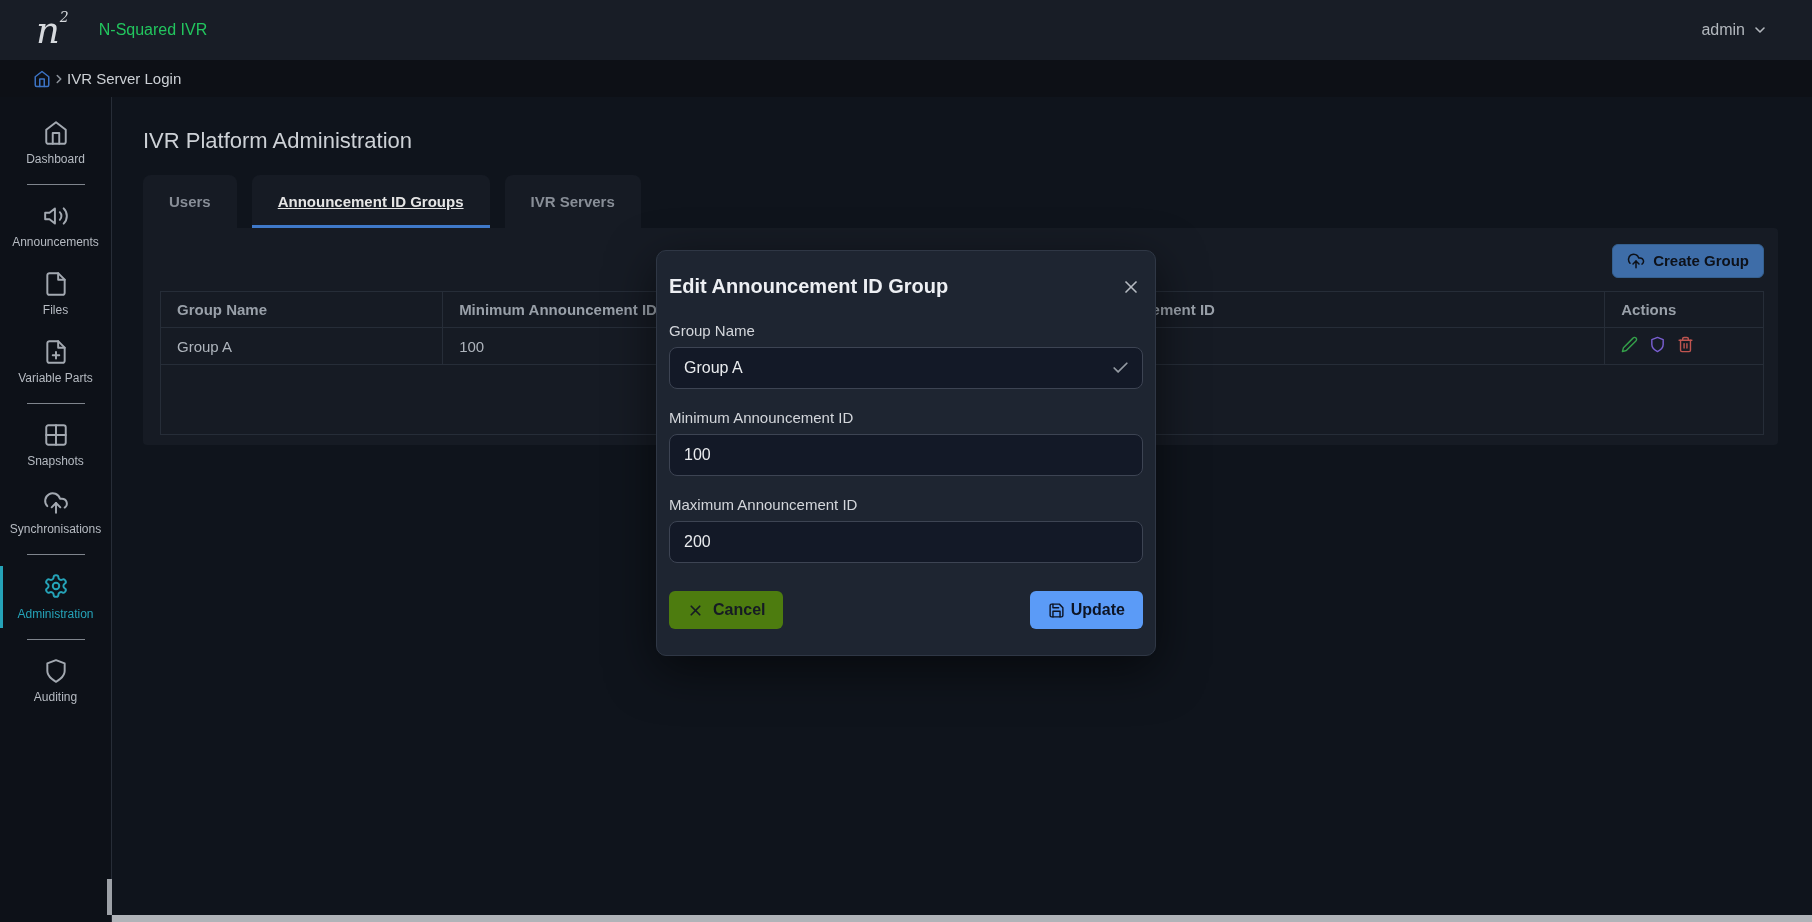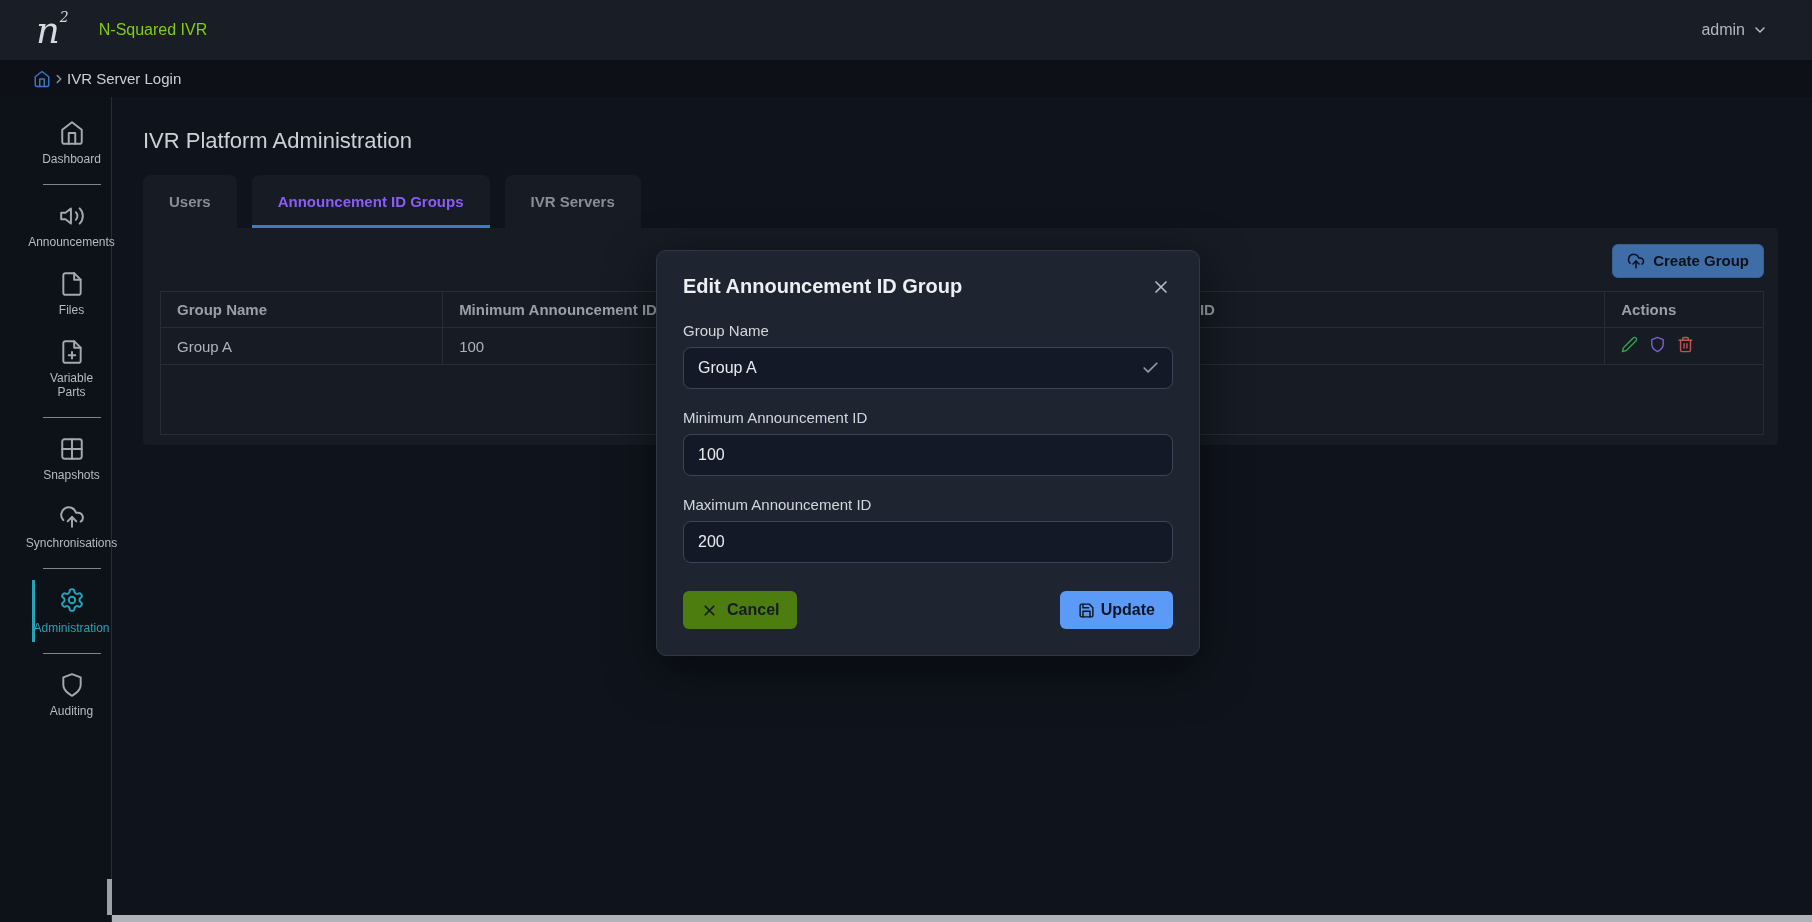--- a/index.html
+++ b/index.html
@@ -11,38 +11,38 @@
   svg { display:block; }
 
   
   .topbar {
     height:60px; background:#181d26; display:flex; align-items:center;
     padding:0 44px 0 36px;
   }
   .logo { font-family:"DejaVu Serif", serif; font-style:italic; font-size:37px;
     color:#d6d9dd; line-height:1; display:flex; align-items:flex-start; }
   .logo sup { font-size:14px; font-style:italic; margin-top:-2px; }
-  .app-title { margin-left:30px; font-size:16px; color:#84cc16; }
+  .app-title { margin-left:30px; font-size:16px; color:#22c55e; }
   .user-menu { margin-left:auto; display:flex; align-items:center; gap:7px;
     color:#b2b7bd; font-size:16px; cursor:pointer; }
 
   
   .breadcrumb {
     height:37px; background:#0d1016; display:flex; align-items:center;
     padding-left:33px; gap:1px;
   }
   .crumb-home { color:#3c73c4; display:flex; }
   .crumb-sep { color:#8d939b; display:flex; }
   .crumb-current { font-size:15px; color:#ccd0d5; }
 
   
   .app-row { display:flex; height:825px; }
   .sidebar {
     width:112px; background:#0d1118; border-right:1px solid #272d37;
-    padding-top:12px; flex-shrink:0;padding-left:32px;
+    padding-top:12px; flex-shrink:0;
   }
   .side-item {
     position:relative; display:flex; flex-direction:column; align-items:center;
     gap:6px; padding:11px 4px; color:#a3a9b1; cursor:pointer;
   }
   .side-item .side-label { font-size:12px; color:#b6bbc2; text-align:center; }
   .side-item.active { color:#25a3b8;gap:8px; }
   .side-item.active .side-label { color:#25a3b8; }
   .side-item.active::before {
     content:""; position:absolute; left:0; top:4px; bottom:4px; width:3px;
@@ -53,21 +53,21 @@
   .content { flex:1; position:relative; }
   .page-heading { margin:31px 0 0 31px; font-size:22px; font-weight:400; color:#cdd1d6; }
 
   
   .tabs { display:flex; gap:15px; margin:21px 34px 0 31px; }
   .tab {
     padding:18px 26px 15px; background:#161b24; border-radius:8px 8px 0 0;
     font-size:15px; font-weight:bold; color:#888e97; cursor:pointer;
     border-bottom:3px solid transparent;
   }
-  .tab.active { color:#8b5cf6; border-bottom-color:#3f79c9; }
+  .tab.active { color:#e5e5e5; border-bottom-color:#3f79c9;text-decoration:underline; }
 
   
   .panel {
     margin:0 34px 0 31px; background:#161b24; border-radius:0 4px 4px 4px;
     padding:16px 14px 16px 17px; height:217px;
   }
   .panel-actions { display:flex; justify-content:flex-end; }
   .btn-create {
     display:inline-flex; align-items:flex-start; gap:8px; background:#3e6da8;
     color:#0d1119; border:1px solid #35608f; font-weight:bold; font-size:15px;
@@ -81,23 +81,23 @@
   .groups td { padding:8px 16px; font-size:15px; color:#aeb4bc; }
   .groups tr.filler td { height:70px; border-top:1px solid #262d38; }
   .row-actions { display:inline-flex; gap:11px; align-items:center; }
   .act { cursor:pointer; display:flex; }
   .act.edit { color:#34a04a; }
   .act.shield { color:#7a5fd2; }
   .act.delete { color:#c05550; }
 
   
   .modal {
-    position:absolute; left:656px; top:250px; width:544px;
+    position:absolute; left:656px; top:250px; width:500px;
     background:#1e2531; border:1px solid #2f3745; border-radius:10px;
-    padding:24px 26px 26px; box-shadow:0 14px 48px rgba(0,0,0,0.55);
+    padding:24px 12px 26px; box-shadow:0 14px 48px rgba(0,0,0,0.55);
   }
   .modal-head { display:flex; align-items:flex-start; justify-content:space-between; }
   .modal-title { font-size:20px; font-weight:bold; color:#edeff3; }
   .modal-close { background:none; border:none; color:#b6bbc2; cursor:pointer; padding:2px; }
   .field-label { font-size:15px; color:#d3d6db; margin:20px 0 8px; }
   .field-label.first { margin-top:23px; }
   .input-wrap { position:relative; }
   .input-wrap input {
     width:100%; height:42px; background:#131927; border:1px solid #3d4453;
     border-radius:8px; color:#e9ebee; font-size:16px; padding:0 40px 0 14px;

